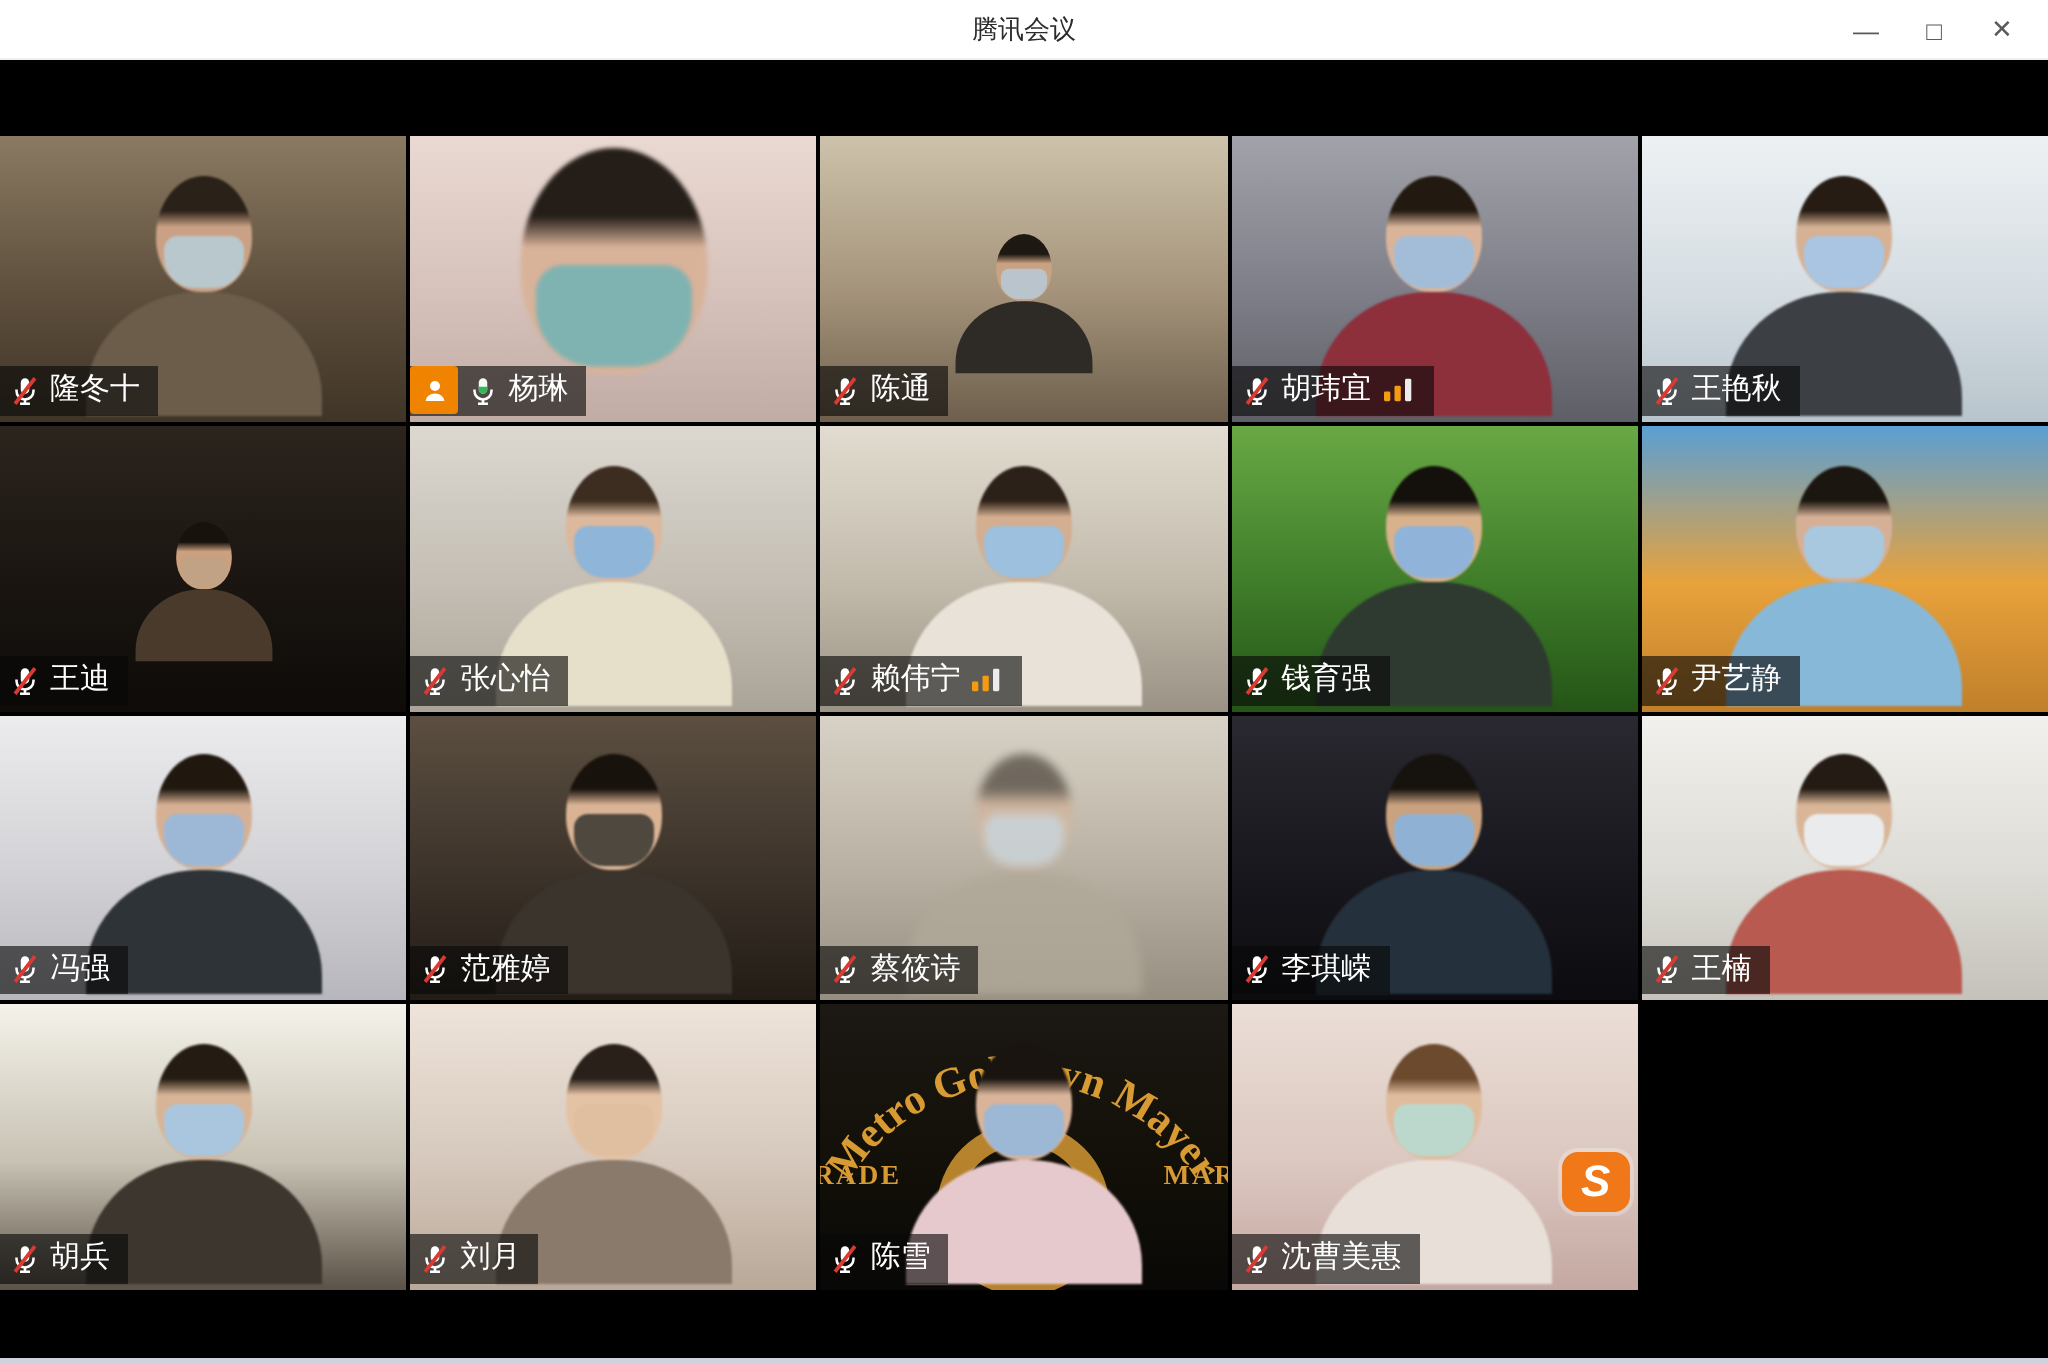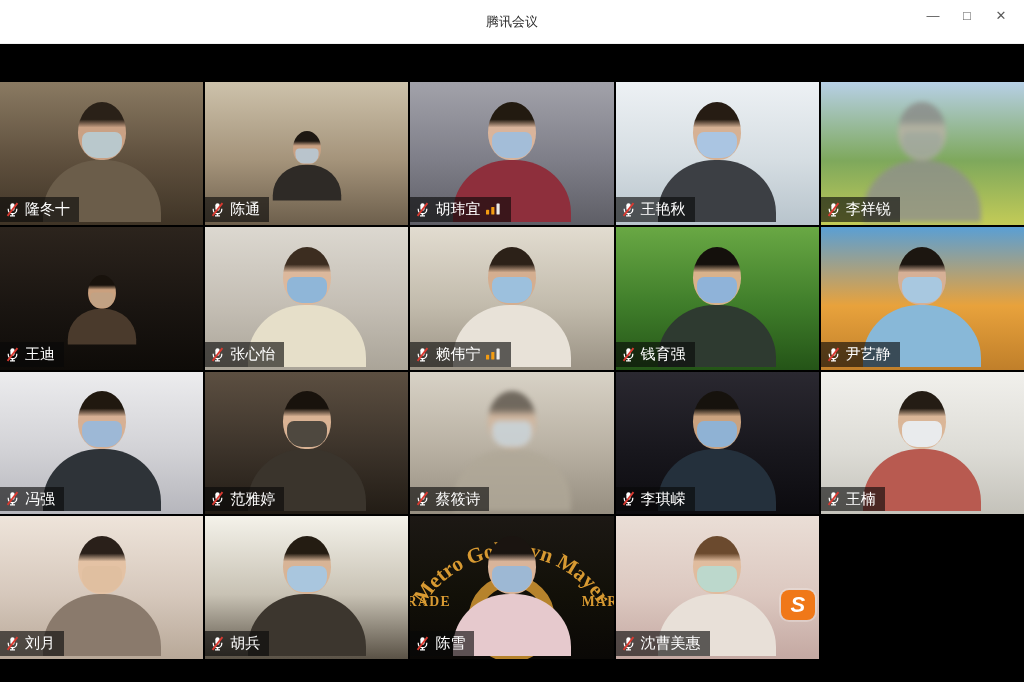--- a/index.html
+++ b/index.html
@@ -1,20 +1,20 @@
 <!DOCTYPE html>
 <html><head>
 <meta charset="utf-8">
 <style>
   * { margin:0; padding:0; box-sizing:border-box; }
   html,body { width:1024px; height:682px; overflow:hidden;
     font-family:"Liberation Sans","DejaVu Sans",sans-serif; background:#fff; }
 
   
-  .titlebar { height:44px; background:#ffffff; display:flex; align-items:center;
+  .titlebar { height:30px; background:#ffffff; display:flex; align-items:center;
     position:relative; border-bottom:1px solid #f0f0f0; }
   .titlebar .title { position:absolute; left:0; right:0; text-align:center;
     font-size:13px; color:#2b2b2b; }
   .win-controls { position:absolute; right:8px; top:0; height:30px;
     display:flex; align-items:center; gap:4px; }
   .win-btn { width:30px; height:26px; display:flex; align-items:center;
     justify-content:center; font-size:13px; color:#5a5a5a; cursor:default; }
 
   
   .stage { position:relative; height:652px; background:#000; }
@@ -121,20 +121,39 @@
           </div>
       </div>
       <div class="label">
         <svg class="mic">
             <use href="#mic-muted"></use>
           </svg>
         <span class="pname">隆冬十</span>
       </div>
     </div>
 
+    <div class="tile p-large active" style="--bg1: #ead9d3; --bg2: #d6c2ba; --bg3: #c0aca4; --hair: #241d18; --skin: #d9b29a; --mask: #7fb3b1; --shirt: #3a3a38;">
+      <div class="video">
+        <div class="person">
+            <div class="head"></div>
+            <div class="maskc"></div>
+          </div>
+      </div>
+      <div class="label">
+        <span class="host-badge">
+            <svg>
+              <use href="#person-glyph"></use>
+            </svg>
+          </span>
+        <svg class="mic">
+            <use href="#mic-on"></use>
+          </svg>
+        <span class="pname">杨琳</span>
+      </div>
+    </div>
 
     <div class="tile p-small" style="--bg1: #cdc2ab; --bg2: #a4937a; --bg3: #6d5f4c; --hair: #1e1812; --skin: #c9a183; --mask: #b9c4cc; --shirt: #2e2a26;">
       <div class="video">
         <div class="person">
             <div class="head"></div>
             <div class="maskc"></div>
             <div class="bodyc"></div>
           </div>
       </div>
       <div class="label">
@@ -173,35 +192,20 @@
           </div>
       </div>
       <div class="label">
         <svg class="mic">
             <use href="#mic-muted"></use>
           </svg>
         <span class="pname">王艳秋</span>
       </div>
     </div>
 
-    <div class="tile p-sil" style="--bg1: #b7d0e6; --bg2: #7ea85c; --bg3: #c3cb57; --hair: #8a8a88; --skin: #b9b0a4; --mask: #a8a8a4; --shirt: #90908c;">
-      <div class="video">
-        <div class="person">
-            <div class="head"></div>
-            <div class="maskc"></div>
-            <div class="bodyc"></div>
-          </div>
-      </div>
-      <div class="label">
-        <svg class="mic">
-            <use href="#mic-muted"></use>
-          </svg>
-        <span class="pname">李祥锐</span>
-      </div>
-    </div>
 
     <div class="tile p-small" style="--bg1: #2c241d; --bg2: #1a1511; --bg3: #0e0b08; --hair: #18120c; --skin: #caa07e; --mask: #c2a284; --shirt: #4a3a2c;">
       <div class="video">
         <div class="person">
             <div class="head"></div>
             <div class="maskc"></div>
             <div class="bodyc"></div>
           </div>
       </div>
       <div class="label">
@@ -355,49 +359,49 @@
       </div>
       <div class="label">
         <svg class="mic">
             <use href="#mic-muted"></use>
           </svg>
         <span class="pname">王楠</span>
       </div>
     </div>
 
 
+    <div class="tile p-normal" style="--bg1: #f4f2ea; --bg2: #c8c2b4; --bg3: #5a5246; --hair: #241c12; --skin: #d8b496; --mask: #a9c6de; --shirt: #3c362e;">
+      <div class="video">
+        <div class="person">
+            <div class="head"></div>
+            <div class="maskc"></div>
+            <div class="bodyc"></div>
+          </div>
+      </div>
+      <div class="label">
+        <svg class="mic">
+            <use href="#mic-muted"></use>
+          </svg>
+        <span class="pname">胡兵</span>
+      </div>
+    </div>
+
     <div class="tile p-normal" style="--bg1: #eee4da; --bg2: #d6c8bc; --bg3: #b8a898; --hair: #2a201a; --skin: #e4c2a4; --mask: #e0bfa0; --shirt: #8a7a6c;">
       <div class="video">
         <div class="person">
             <div class="head"></div>
             <div class="maskc"></div>
             <div class="bodyc"></div>
           </div>
       </div>
       <div class="label">
         <svg class="mic">
             <use href="#mic-muted"></use>
           </svg>
         <span class="pname">刘月</span>
-      </div>
-    </div>
-
-    <div class="tile p-normal" style="--bg1: #f4f2ea; --bg2: #c8c2b4; --bg3: #5a5246; --hair: #241c12; --skin: #d8b496; --mask: #a9c6de; --shirt: #3c362e;">
-      <div class="video">
-        <div class="person">
-            <div class="head"></div>
-            <div class="maskc"></div>
-            <div class="bodyc"></div>
-          </div>
-      </div>
-      <div class="label">
-        <svg class="mic">
-            <use href="#mic-muted"></use>
-          </svg>
-        <span class="pname">胡兵</span>
       </div>
     </div>
 
     <div class="tile p-normal" style="--bg1: #1c1814; --bg2: #121008; --bg3: #0a0806; --hair: #1a1410; --skin: #d9b49a; --mask: #9db8d4; --shirt: #e6c9cd;">
       <div class="video">
         <svg class="mgm" viewBox="0 0 204 114" preserveAspectRatio="xMidYMid slice">
           <path id="mgmarc" d="M 22 96 A 82 82 0 0 1 182 96" fill="none"></path>
           <text class="mgm-arc-text"><textPath href="#mgmarc" startOffset="50%" text-anchor="middle">Metro Goldwyn Mayer</textPath></text>
           <circle cx="102" cy="82" r="30" fill="none" stroke="#c08a2e" stroke-width="9" opacity="0.95"></circle>
           <text class="mgm-side" x="10" y="72">TRADE</text>

